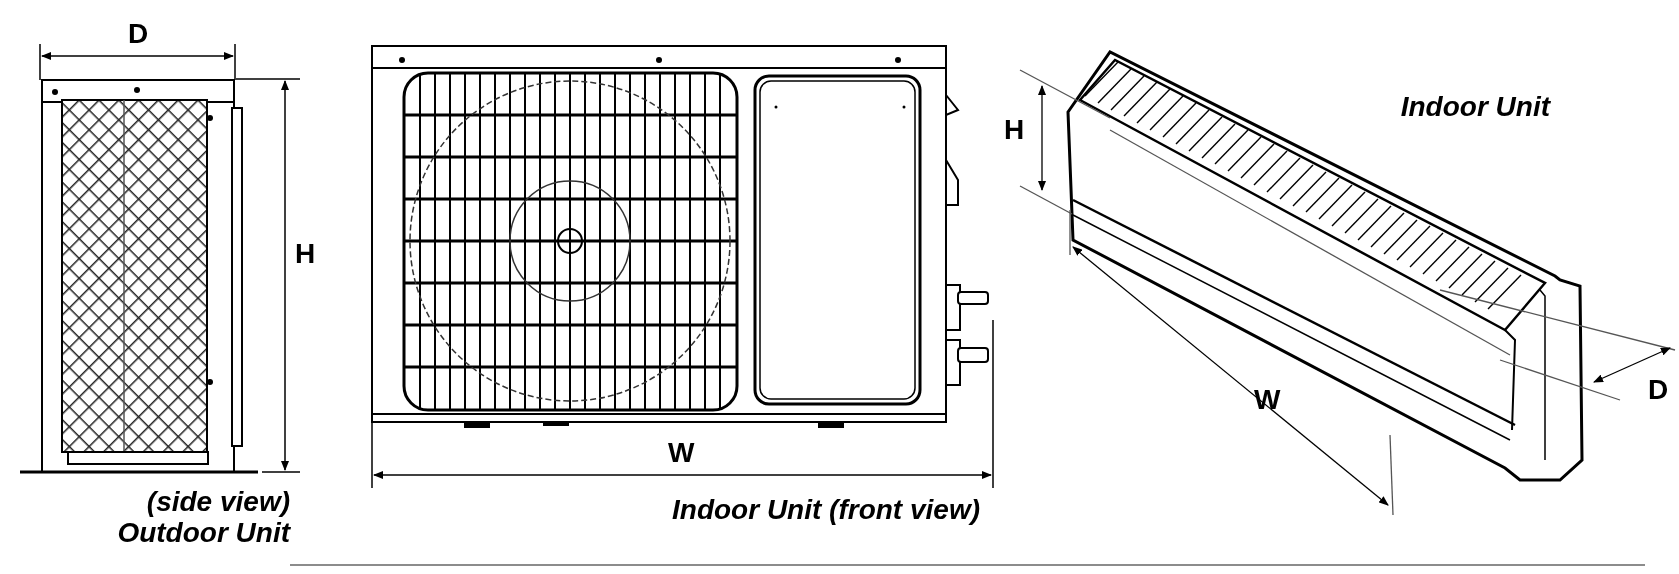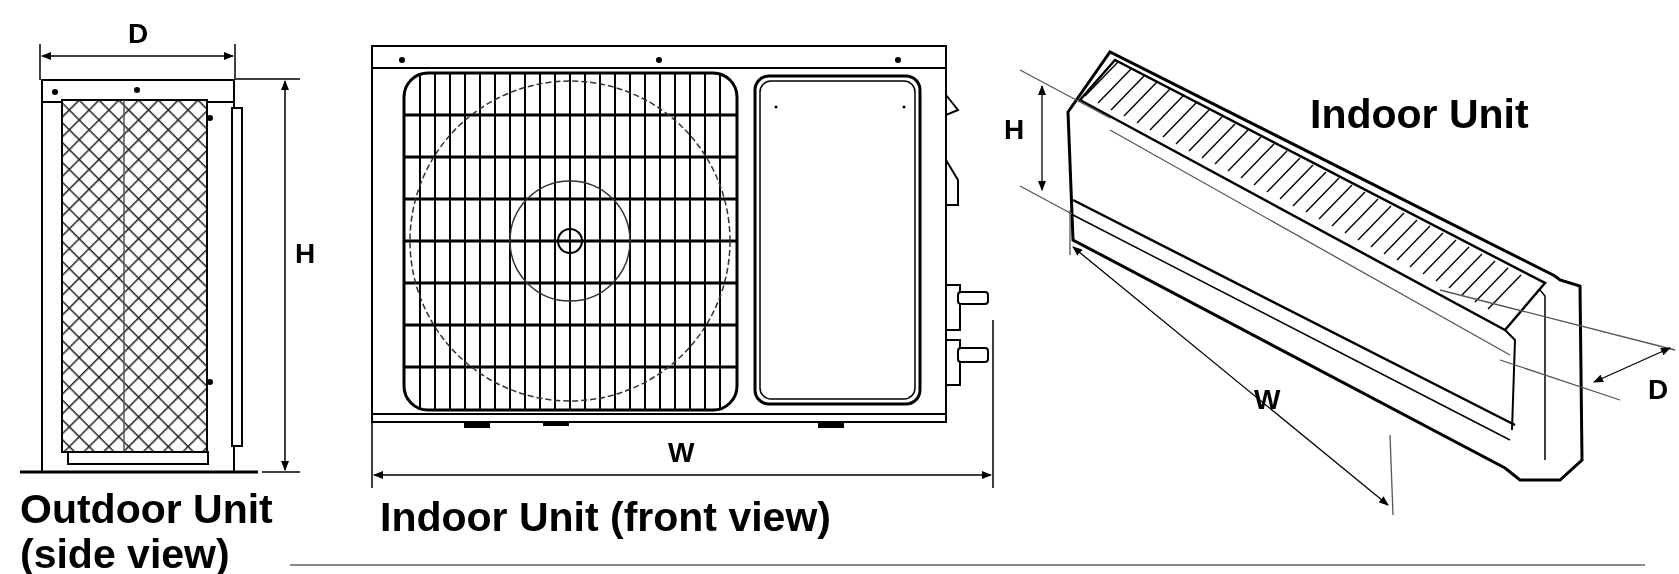--- a/index.html
+++ b/index.html
@@ -1,19 +1,19 @@
 <!DOCTYPE html>
 <html><head>
 <meta charset="utf-8">
 <style>
   html, body { margin:0; padding:0; background:#ffffff; }
   body { width:1679px; height:574px; position:relative; overflow:hidden; font-family:"Liberation Sans", sans-serif; }
   .lbl { position:absolute; font-weight:bold; color:#000; font-family:"Liberation Sans", sans-serif; }
   .dim { font-size:28px; }
-  .cap { font-size:41px; text-align:left; line-height:1.1; }
+  .cap { font-size:28px; text-align:right; line-height:1.1;font-style:italic; }
   svg { position:absolute; left:0; top:0; }
 </style>
 </head>
 <body>
 
 <svg width="1679" height="574" viewBox="0 0 1679 574">
   <defs>
     <pattern id="mesh" width="14" height="14" patternUnits="userSpaceOnUse" patternTransform="rotate(45)">
       <rect width="14" height="14" fill="#fff"></rect>
       <path d="M0 0 L0 14 M0 0 L14 0" stroke="#222" stroke-width="3"></path>
@@ -179,22 +179,22 @@
     <line x1="1500" y1="360" x2="1620" y2="400"></line>
     <line x1="1594" y1="382" x2="1670" y2="348" stroke="#000" marker-start="url(#arr)" marker-end="url(#arr)"></line>
   </g>
 
   <line x1="290" y1="565" x2="1645" y2="565" stroke="#8c8c8c" stroke-width="2"></line>
 </svg>
 
 <div class="lbl dim" style="left:128px;top:18px;">D</div>
 <div class="lbl dim" style="left:295px;top:238px;">H</div>
 <div class="lbl cap" style="left:20px;top:487px;width:270px;">
+  <div>(side view)</div>
   <div>Outdoor Unit</div>
-  <div>(side view)</div>
 </div>
 
 <div class="lbl dim" style="left:668px;top:437px;">W</div>
 <div class="lbl cap" style="left:380px;top:495px;width:600px;">Indoor Unit (front view)</div>
 
 <div class="lbl cap" style="left:1310px;top:92px;width:240px;">Indoor Unit</div>
 <div class="lbl dim" style="left:1004px;top:114px;">H</div>
 <div class="lbl dim" style="left:1254px;top:384px;">W</div>
 <div class="lbl dim" style="left:1648px;top:374px;">D</div>
 

